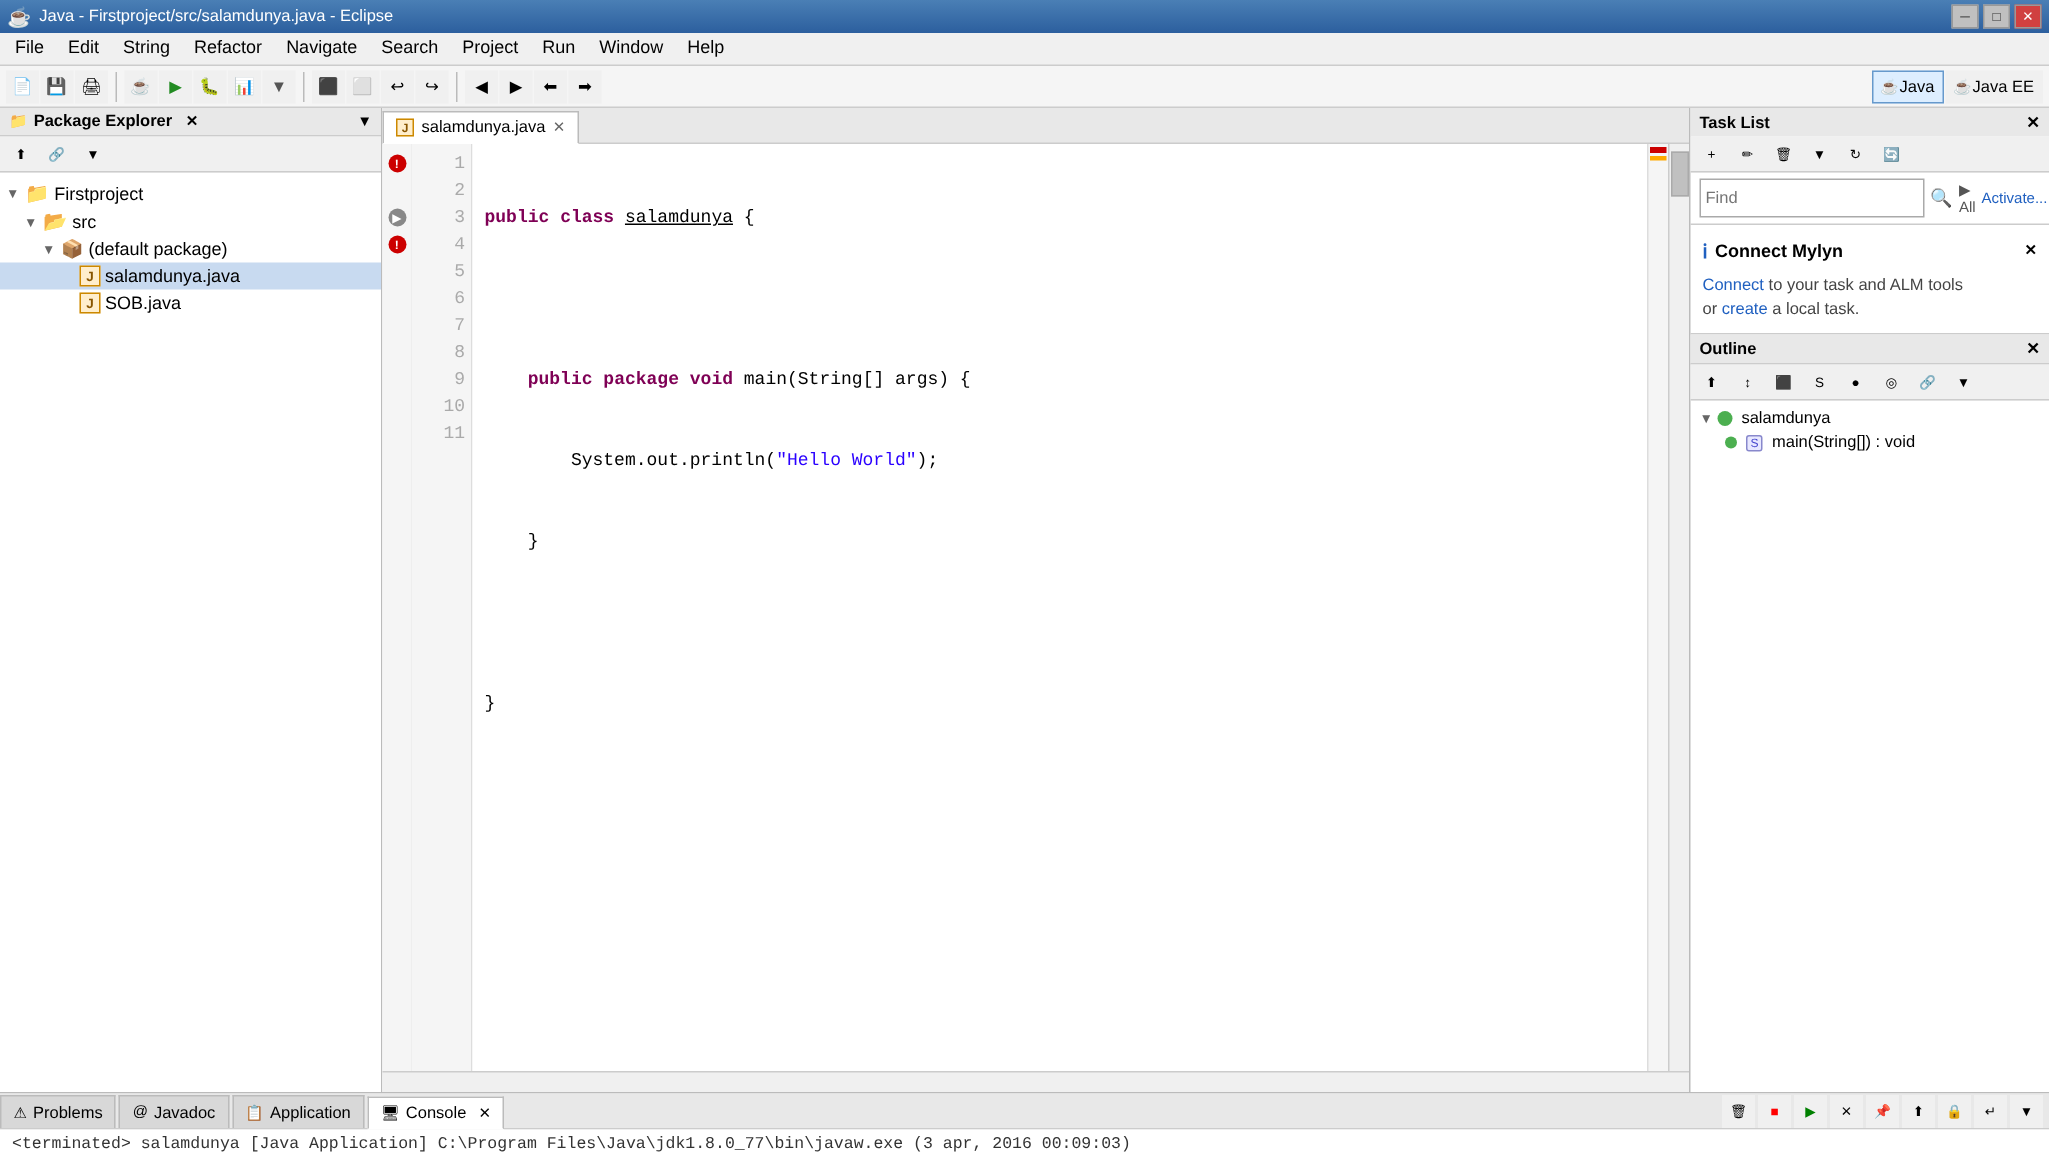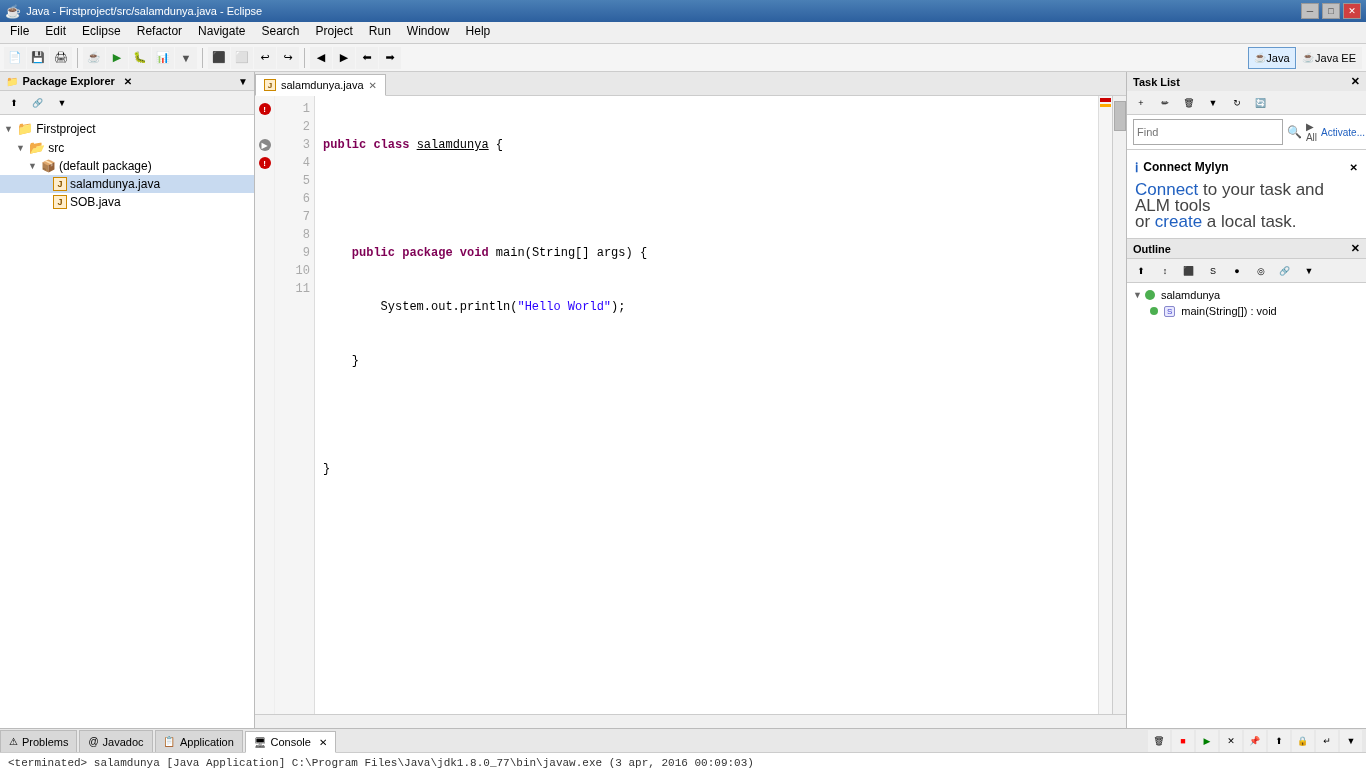--- a/index.html
+++ b/index.html
@@ -53,21 +53,21 @@
 
     
     #right-panel { width: 240px; border-left: 1px solid #bbb; display: flex; flex-direction: column; background: white; }
     #task-list-panel { border-bottom: 1px solid #ccc; }
     #tl-header { background: #e8e8e8; padding: 3px 6px; display: flex; align-items: center; justify-content: space-between; font-size: 11px; font-weight: bold; }
     #tl-toolbar { background: #f0f0f0; border-bottom: 1px solid #ccc; height: 24px; display: flex; align-items: center; padding: 0 3px; gap: 2px; }
     #tl-search { display: flex; align-items: center; padding: 4px 6px; gap: 4px; }
     #tl-search input { flex: 1; height: 20px; border: 1px solid #aaa; font-size: 11px; padding: 12px 3px; }
     #connect-mylyn { padding: 8px; border-bottom: 1px solid #ccc; }
     #cm-header { display: flex; align-items: center; gap: 5px; font-weight: bold; font-size: 12px; margin-bottom: 6px; }
-    #cm-text { font-size: 17px; color: #444; line-height: 16px; }
+    #cm-text { font-size: 11px; color: #444; line-height: 16px; }
     #cm-text a { color: #2060c0; text-decoration: none; }
     #outline-panel { flex: 1; display: flex; flex-direction: column; }
     #ol-header { background: #e8e8e8; padding: 3px 6px; display: flex; align-items: center; justify-content: space-between; font-size: 11px; font-weight: bold; border-bottom: 1px solid #ccc; }
     #ol-toolbar { background: #f0f0f0; border-bottom: 1px solid #ccc; height: 24px; display: flex; align-items: center; padding: 0 3px; gap: 2px; }
     #ol-content { flex: 1; padding: 4px 2px; font-size: 11px; }
     .ol-item { display: flex; align-items: center; gap: 3px; padding: 2px 4px; cursor: pointer; }
     .ol-indent { padding-left: 18px; }
 
     
     #bottom-panel { height: 180px; border-top: 1px solid #bbb; display: flex; flex-direction: column; background: white; }
@@ -98,21 +98,21 @@
   <div id="title-bar-right">
     <div class="title-btn">─</div>
     <div class="title-btn">□</div>
     <div class="title-btn close-btn">✕</div>
   </div>
 </div>
 
 <div id="menu-bar">
   <span class="menu-item">File</span>
   <span class="menu-item">Edit</span>
-  <span class="menu-item">Eclipse</span>
+  <span class="menu-item">String</span>
   <span class="menu-item">Refactor</span>
   <span class="menu-item">Navigate</span>
   <span class="menu-item">Search</span>
   <span class="menu-item">Project</span>
   <span class="menu-item">Run</span>
   <span class="menu-item">Window</span>
   <span class="menu-item">Help</span>
 </div>
 
 <div id="toolbar">

